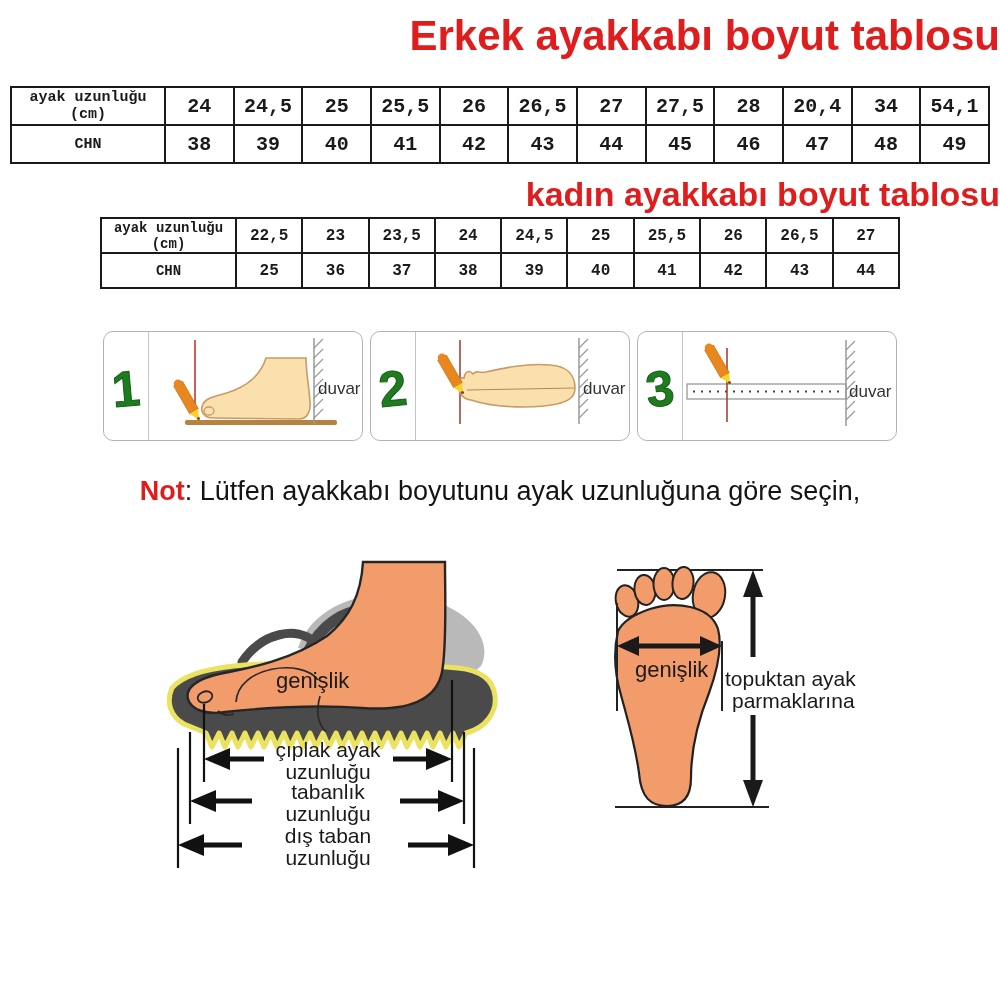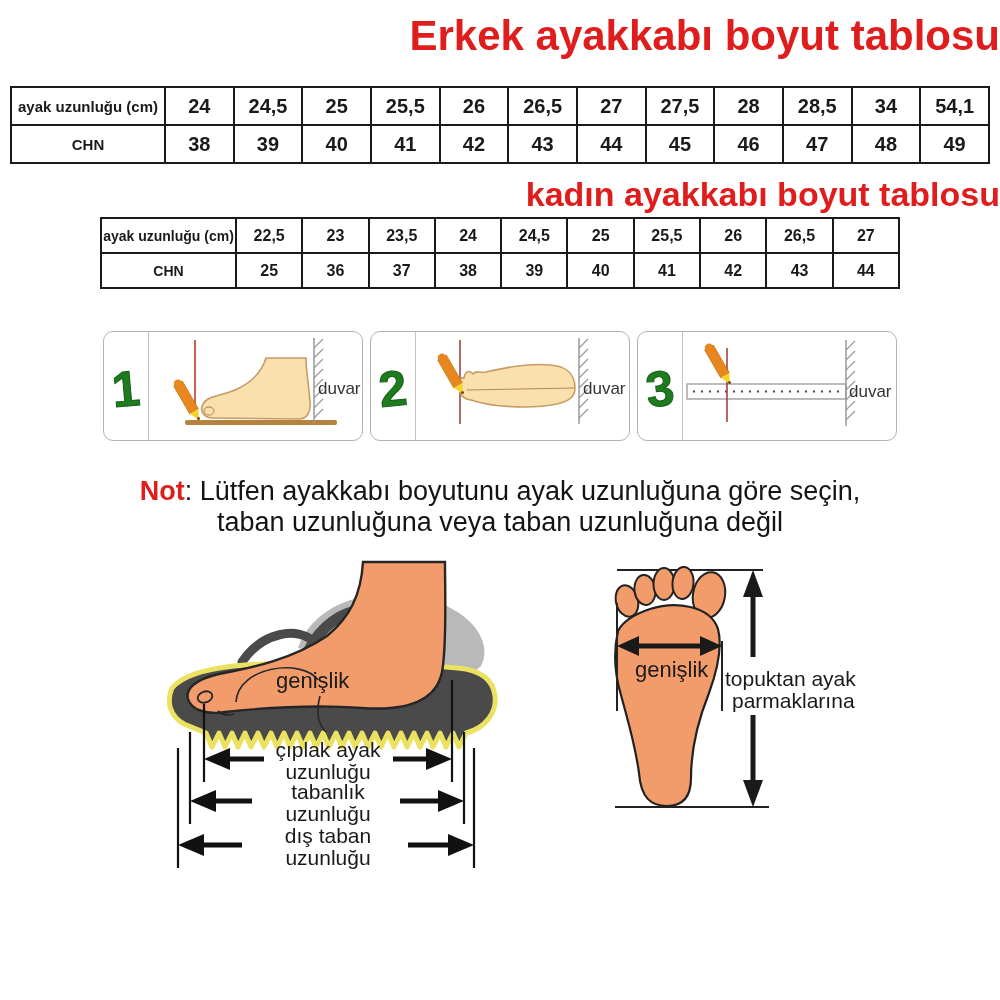--- a/index.html
+++ b/index.html
@@ -7,21 +7,21 @@
     width:1000px;height:1000px;position:relative;background:#ffffff;
     font-family:"Liberation Sans", sans-serif;overflow:hidden;
   }
   .page-title{
     position:absolute;left:0;width:1000px;text-align:right;
     color:#e01d1d;font-weight:bold;margin:0;
   }
   #title-men{top:12px;font-size:42px;letter-spacing:0px;}
   #title-women{top:166px;font-size:34px;margin-top:9px;}
   table.size-table{
-    position:absolute;border-collapse:collapse;table-layout:fixed;background:#fff;
+    position:absolute;border-collapse:collapse;table-layout:fixed;background:#fff;font-family:Liberation Mono, monospace;
   }
   table.size-table td{
     border:2px solid #1a1a1a;text-align:center;vertical-align:middle;
     font-weight:bold;color:#1a1a1a;padding:0;
   }
   #table-men{left:10px;top:86px;width:980px;}
   #table-men td{height:36px;font-size:20px;}
   #table-men td:first-child{width:152px;font-size:15px;}
   #table-women{left:100px;top:217px;width:800px;}
   #table-women td{height:33px;font-size:16px;}
@@ -60,21 +60,21 @@
     <td>ayak uzunluğu (cm)</td>
     <td>24</td>
     <td>24,5</td>
     <td>25</td>
     <td>25,5</td>
     <td>26</td>
     <td>26,5</td>
     <td>27</td>
     <td>27,5</td>
     <td>28</td>
-    <td>28,5</td>
+    <td>20,4</td>
     <td>34</td>
     <td>54,1</td>
   </tr>
   <tr>
     <td>CHN</td>
     <td>38</td>
     <td>39</td>
     <td>40</td>
     <td>41</td>
     <td>42</td>
@@ -193,21 +193,20 @@
         <line x1="163" y1="8" x2="163" y2="94" stroke="#999" stroke-width="1.5"></line>
         <path d="M163,18 l9,-9 M163,28 l9,-9 M163,38 l9,-9 M163,48 l9,-9 M163,58 l9,-9 M163,68 l9,-9 M163,78 l9,-9 M163,88 l9,-9" stroke="#999" stroke-width="1.2"></path>
         <text x="166" y="65" font-size="17" fill="#333">duvar</text>
       </svg>
     </div>
   </div>
 </div>
 
 <div id="note-block">
   <span class="note-label">Not</span><span>: Lütfen ayakkabı boyutunu ayak uzunluğuna göre seçin,</span><br>
-  <span>taban uzunluğuna veya taban uzunluğuna değil</span>
 </div>
 
 <svg class="diag" id="diagram-left" width="370" height="340" viewBox="0 0 370 340">
 
   <path d="M148,92 C168,34 256,24 304,54 C332,70 340,94 331,110 C318,124 292,126 268,116 C236,102 190,102 148,92 Z" fill="#b9b9b9"></path>
 
   <path d="M158,96 C183,42 248,40 276,86" fill="none" stroke="#4a4a4a" stroke-width="11" stroke-linecap="round"></path>
   <path d="M92,106 C112,76 148,70 164,86" fill="none" stroke="#4a4a4a" stroke-width="9" stroke-linecap="round"></path>
 
   <path d="M22,132 C16,146 20,160 34,168 L56,177 L62,191 L69,177 L75,191 L82,177 L88,191 L95,177 L101,191 L108,177 L114,191 L121,177 L127,191 L134,177 L140,191 L147,177 L153,191 L160,177 L166,191 L173,177 L179,191 L186,177 L192,191 L199,177 L205,191 L212,177 L218,191 L225,177 L231,191 L238,177 L244,191 L251,177 L257,191 L264,177 L270,191 L277,177 L283,191 L290,177 L296,191 L303,177 L309,191 L316,177 C336,172 347,156 345,140 C343,122 328,114 308,112 C240,106 150,104 84,110 C56,113 32,120 22,132 Z" fill="#4a4a4a" stroke="#ece261" stroke-width="5" stroke-linejoin="round"></path>

